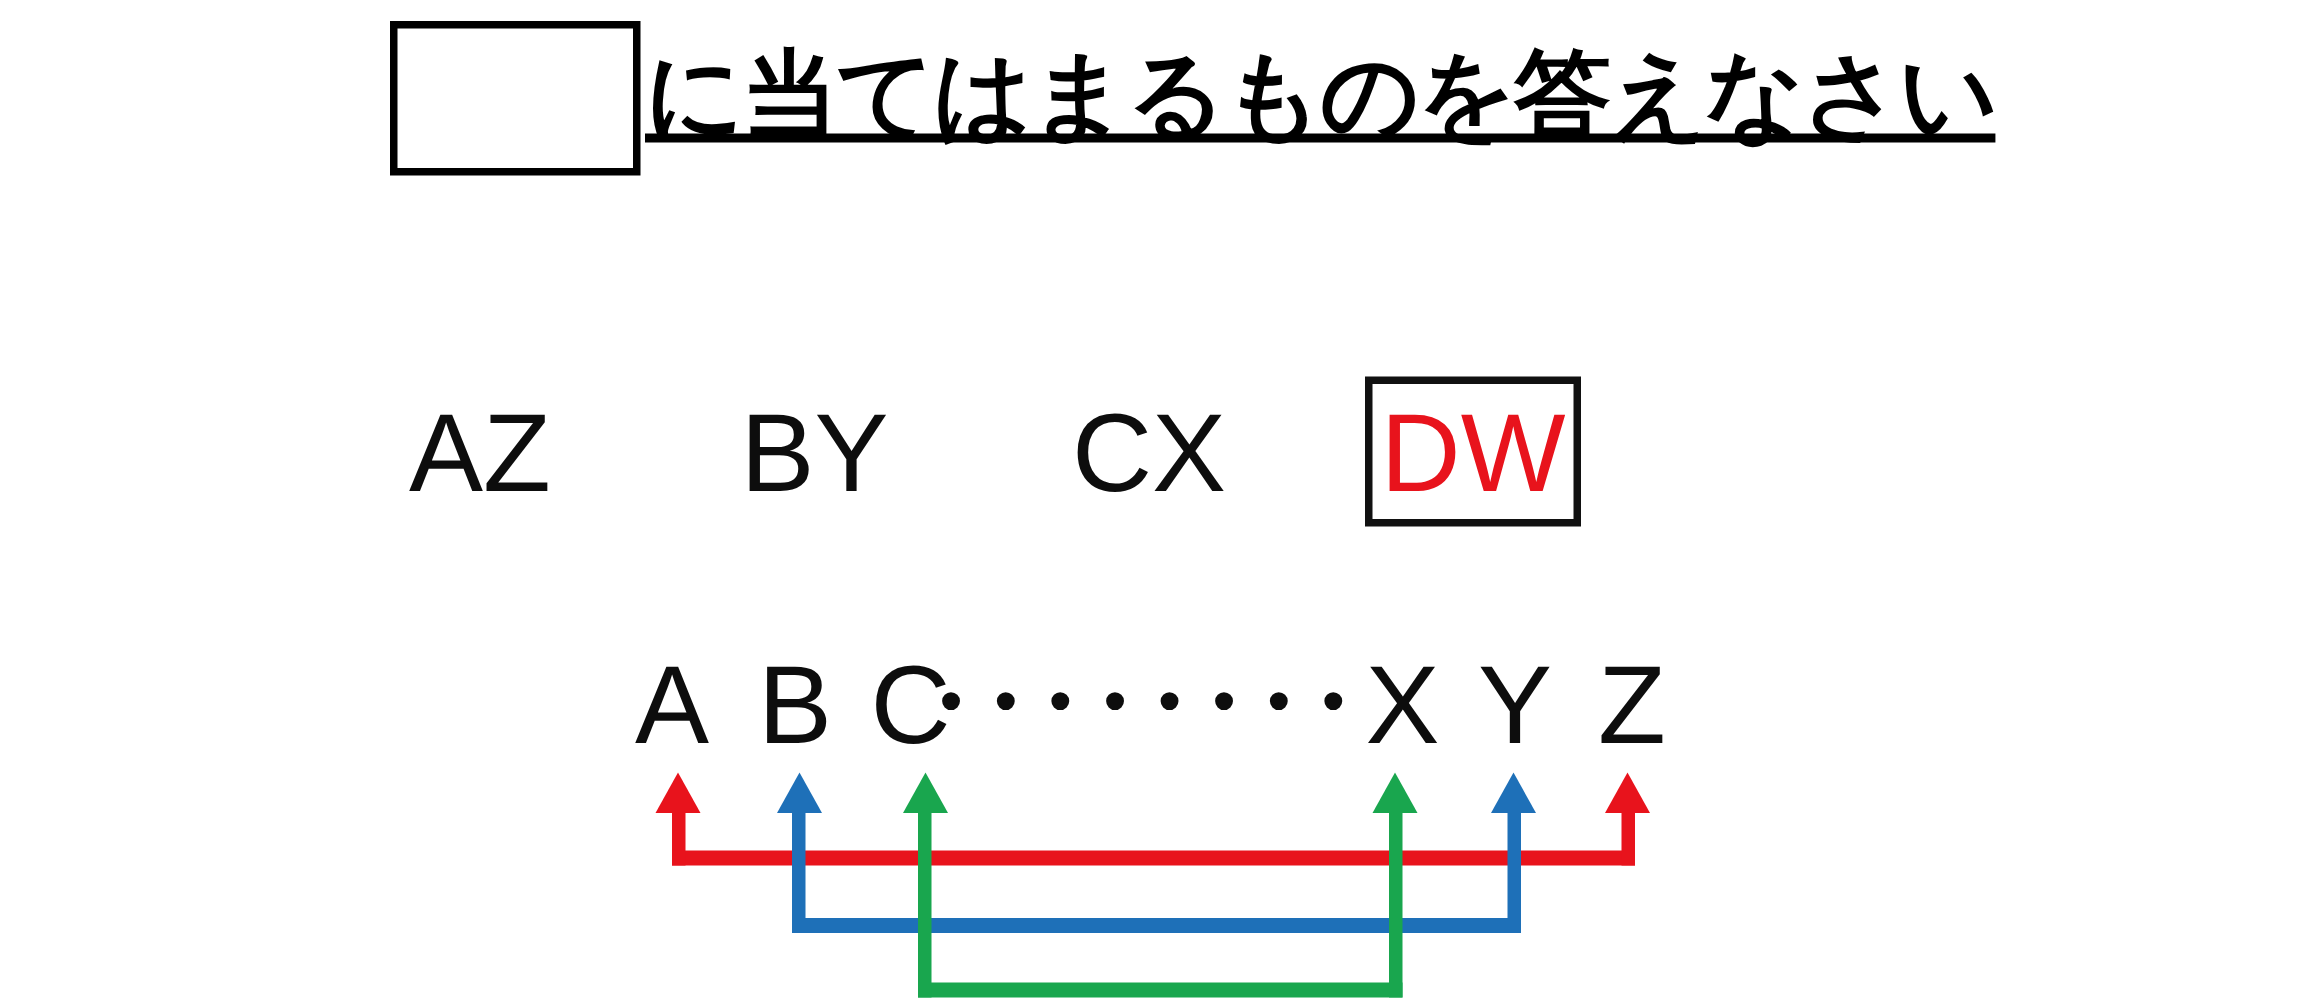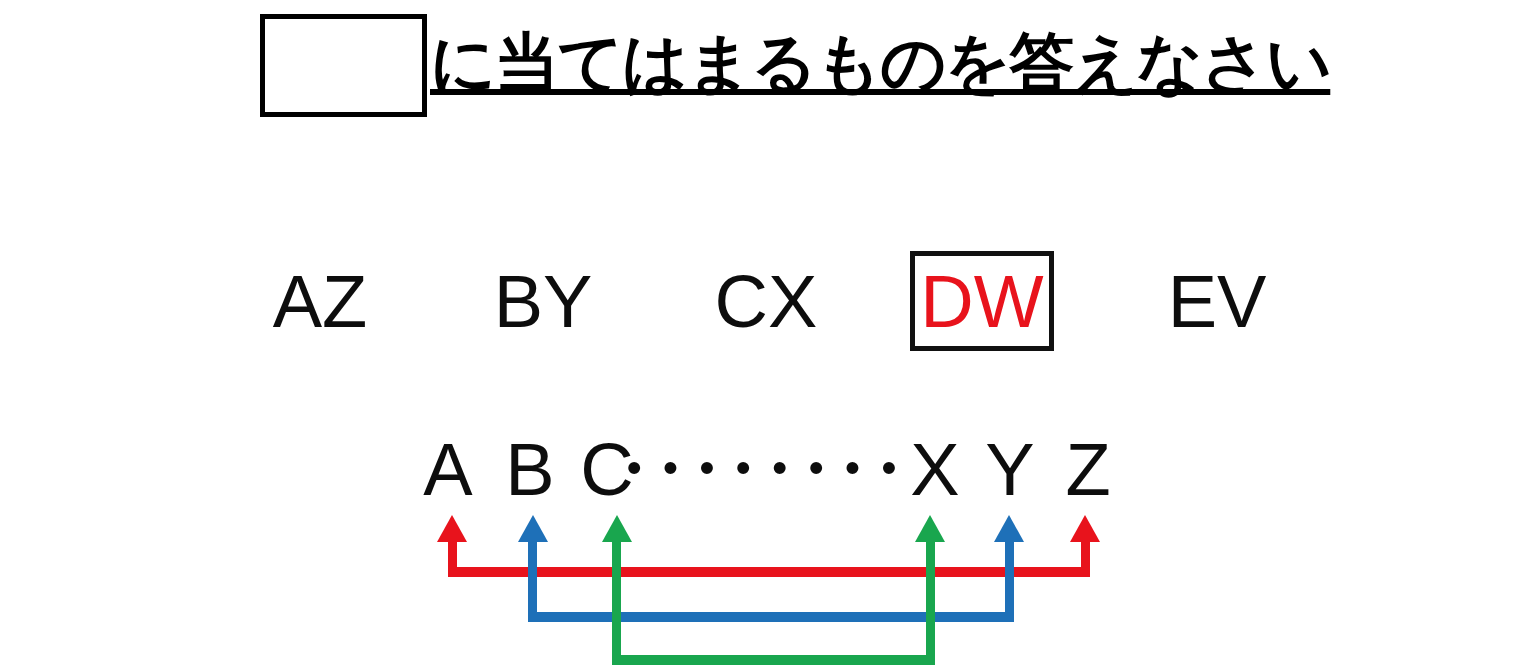--- a/index.html
+++ b/index.html
@@ -108,21 +108,20 @@
 
   <div class="answer-box"></div>
   <div class="title-text">に当てはまるものを答えなさい</div>
 
   <div class="pair" style="left:320px">AZ</div>
   <div class="pair" style="left:766px">CX</div>
   <div class="pair" style="left:543px">BY</div>
   <div class="pair-box">
     <span class="pair-highlight" style="color: rgb(232, 19, 28);">DW</span>
   </div>
-  <div class="pair" style="left:1217px">EV</div>
 
   <div class="letter" style="left:448px">A</div>
   <div class="letter" style="left:530px">B</div>
   <div class="letter" style="left:607px">C</div>
   <div class="ellipsis" style="left:772px">••••••••</div>
   <div class="letter" style="left:935px">X</div>
   <div class="letter" style="left:1010px">Y</div>
   <div class="letter" style="left:1088px">Z</div>
 
   <div class="bracket bracket-red" style="border-color: rgb(232, 19, 28);"></div>

